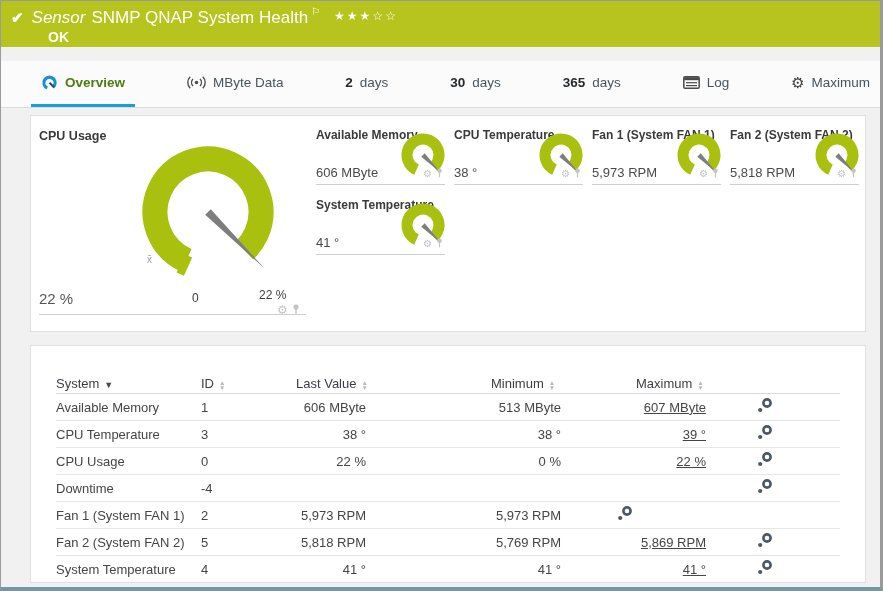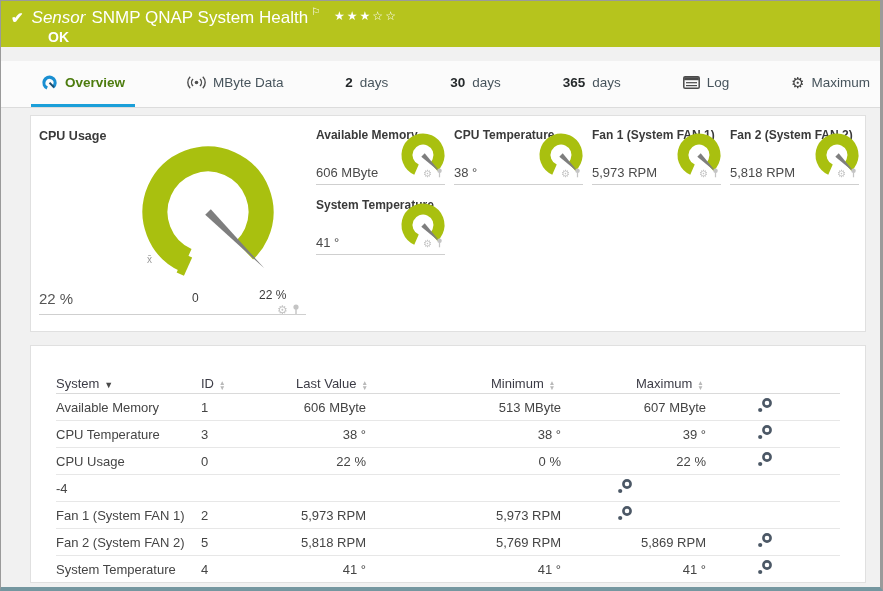--- a/index.html
+++ b/index.html
@@ -61,21 +61,21 @@
                  margin:0 25px; align-items:center; }
   .thead{ margin-top:28px; height:20px; font-size:13px; color:#3c3c46; border-bottom:1px solid #dadada;}
   .thead > div{ cursor:pointer; white-space:nowrap; }
   .trow{ height:27px; border-bottom:1px solid #e7e7e7; font-size:13px; color:#454545; }
   .h-last{ padding-left:25px; }
   .h-min{ padding-left:70px; }
   .h-max{ padding-left:20px; }
   .num{ text-align:right; }
   .c-last{ padding-right:55px; }
   .c-min{ padding-right:55px; }
-  .c-max{ padding-right:50px; }
+  .c-max{ padding-right:50px;text-decoration:underline; }
   .c-set{ padding-left:0px; }
   .row-gear{ cursor:pointer; display:inline-flex; }
   .sorticon{ display:inline-flex; flex-direction:column; font-size:6.5px; line-height:5px;
              color:#b9b9b9; margin-left:5px; vertical-align:middle; }
   .sorted-arrow{ color:#4a4a4a; font-size:9px; margin-left:5px; }
 </style>
 </head>
 <body>
 
 <div class="window">
@@ -297,20 +297,21 @@
           <div class="num c-min">0 %</div>
           <div class="num c-max">22 %</div>
           <div class="c-set"><span class="row-gear">
               <svg width="17" height="17" viewBox="0 0 17 17">
                 <circle cx="11" cy="6" r="3.6" fill="none" stroke="#4c5866" stroke-width="2.6"></circle>
                 <circle cx="4.2" cy="13" r="2.1" fill="#4c5866"></circle>
               </svg>
             </span></div>
         </div>
         <div class="trow">
+          <div>Downtime</div>
           <div>-4</div>
           <div class="num c-last"></div>
           <div class="num c-min"></div>
           <div class="num c-max"></div>
           <div class="c-set"><span class="row-gear">
               <svg width="17" height="17" viewBox="0 0 17 17">
                 <circle cx="11" cy="6" r="3.6" fill="none" stroke="#4c5866" stroke-width="2.6"></circle>
                 <circle cx="4.2" cy="13" r="2.1" fill="#4c5866"></circle>
               </svg>
             </span></div>

